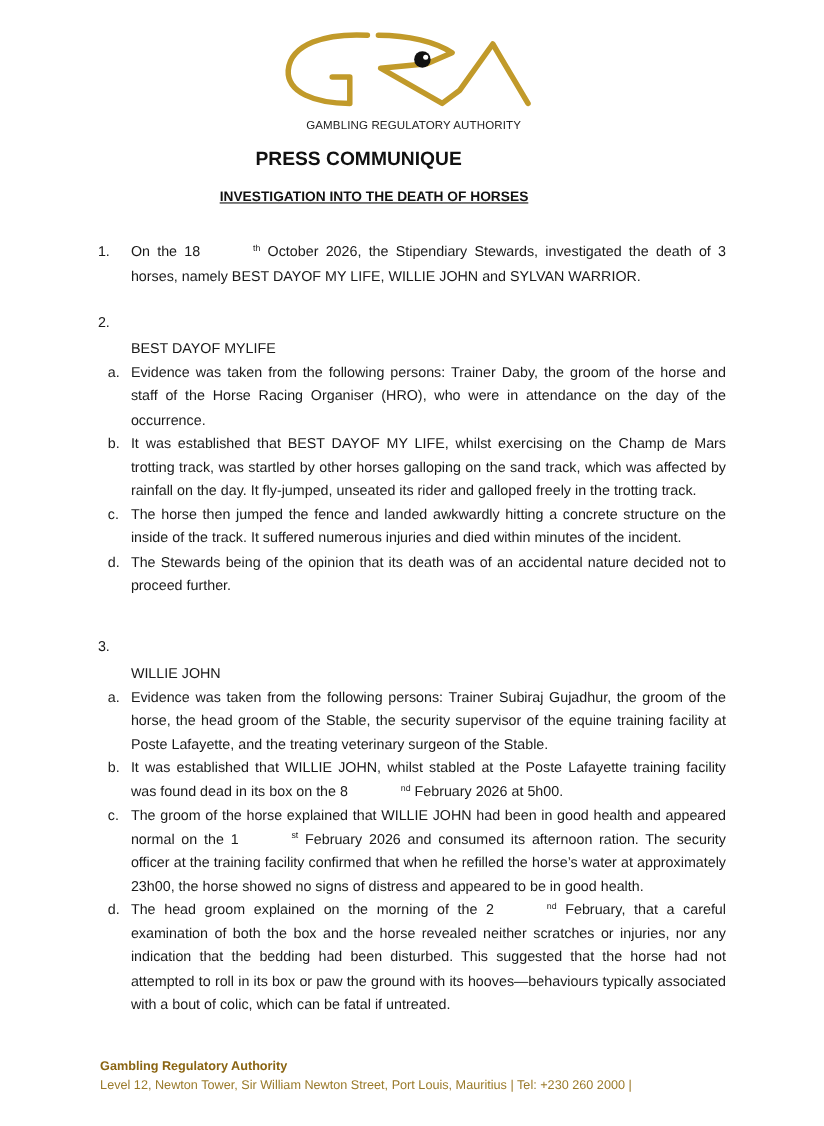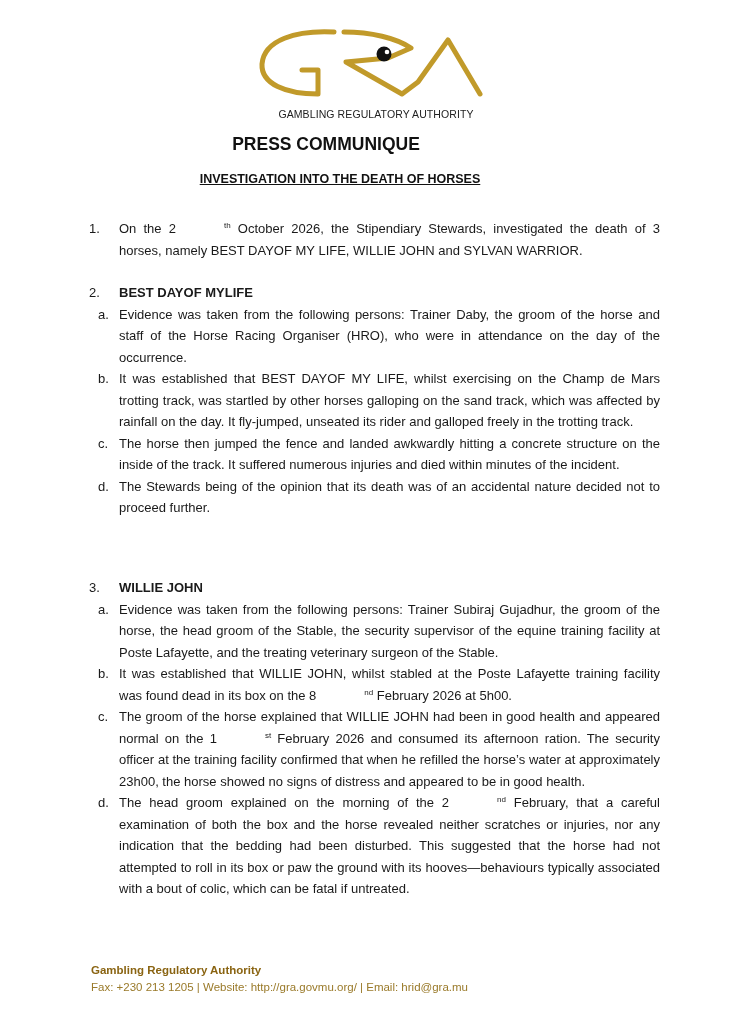--- a/index.html
+++ b/index.html
@@ -20,21 +20,21 @@
   }
   .subtitle {
     position: absolute; left: 0; width: 680px; top: 172px; text-align: center;
     font-size: 12.5px; font-weight: bold; text-decoration: underline; color: #111;
   }
   .body-text { font-size: 13px; line-height: 21.5px; }
   .block { position: absolute; left: 89px; width: 571px; }
   .num-item { display: flex; }
   .num-item .num { width: 30px; flex: none; }
   .num-item .txt { flex: 1; text-align: justify; }
-  .heading { font-weight: bold; }
+  .heading { font-weight: normal; margin-top: 24px; }
   .sub-item { display: flex; margin-left: 9px; }
   .sub-item .lt { width: 21px; flex: none; }
   .sub-item .txt { flex: 1; text-align: justify; }
   sup { font-size: 8px; line-height: 0; vertical-align: 5px; padding-left: 48px; }
   .footer { position: absolute; left: 91px; top: 962px; width: 600px; font-size: 11.5px; line-height: 16.5px; color: #8a6a1e; }
   .footer .org { font-weight: bold; color: #8a6412; }
   .footer .addr { color: #9a7a2a; }
 </style>
 </head>
 <body>
@@ -51,21 +51,21 @@
   </svg>
   <div class="logo-caption">GAMBLING REGULATORY AUTHORITY</div>
 </div>
 
 <div class="title">PRESS COMMUNIQUE</div>
 <div class="subtitle">INVESTIGATION INTO THE DEATH OF HORSES</div>
 
 <div class="block body-text" style="top:218px;">
   <div class="num-item">
     <span class="num">1.</span>
-    <span class="txt"><span>On the 2</span><sup>th</sup><span> October 2026, the Stipendiary Stewards, investigated the death of 3 horses, namely BEST DAYOF MY LIFE, WILLIE JOHN and SYLVAN WARRIOR.</span></span>
+    <span class="txt"><span>On the 18</span><sup>th</sup><span> October 2026, the Stipendiary Stewards, investigated the death of 3 horses, namely BEST DAYOF MY LIFE, WILLIE JOHN and SYLVAN WARRIOR.</span></span>
   </div>
 </div>
 
 <div class="block body-text" style="top:282px;">
   <div class="num-item">
     <span class="num">2.</span>
     <span class="txt heading">BEST DAYOF MYLIFE</span>
   </div>
   <div class="sub-item">
     <span class="lt">a.</span>
@@ -103,14 +103,14 @@
     <span class="txt"><span>The groom of the horse explained that WILLIE JOHN had been in good health and appeared normal on the 1</span><sup>st</sup><span> February 2026 and consumed its afternoon ration. The security officer at the training facility confirmed that when he refilled the horse’s water at approximately 23h00, the horse showed no signs of distress and appeared to be in good health.</span></span>
   </div>
   <div class="sub-item">
     <span class="lt">d.</span>
     <span class="txt"><span>The head groom explained on the morning of the 2</span><sup>nd</sup><span> February, that a careful examination of both the box and the horse revealed neither scratches or injuries, nor any indication that the bedding had been disturbed. This suggested that the horse had not attempted to roll in its box or paw the ground with its hooves—behaviours typically associated with a bout of colic, which can be fatal if untreated.</span></span>
   </div>
 </div>
 
 <div class="footer">
   <div class="org">Gambling Regulatory Authority</div>
-  <div class="addr">Fax: +230 213 1205 | Website: http://gra.govmu.org/ | Email: hrid@gra.mu</div>
+  <div class="addr">Level 12, Newton Tower, Sir William Newton Street, Port Louis, Mauritius | Tel: +230 260 2000 |</div>
 </div>
 
 </body></html>

